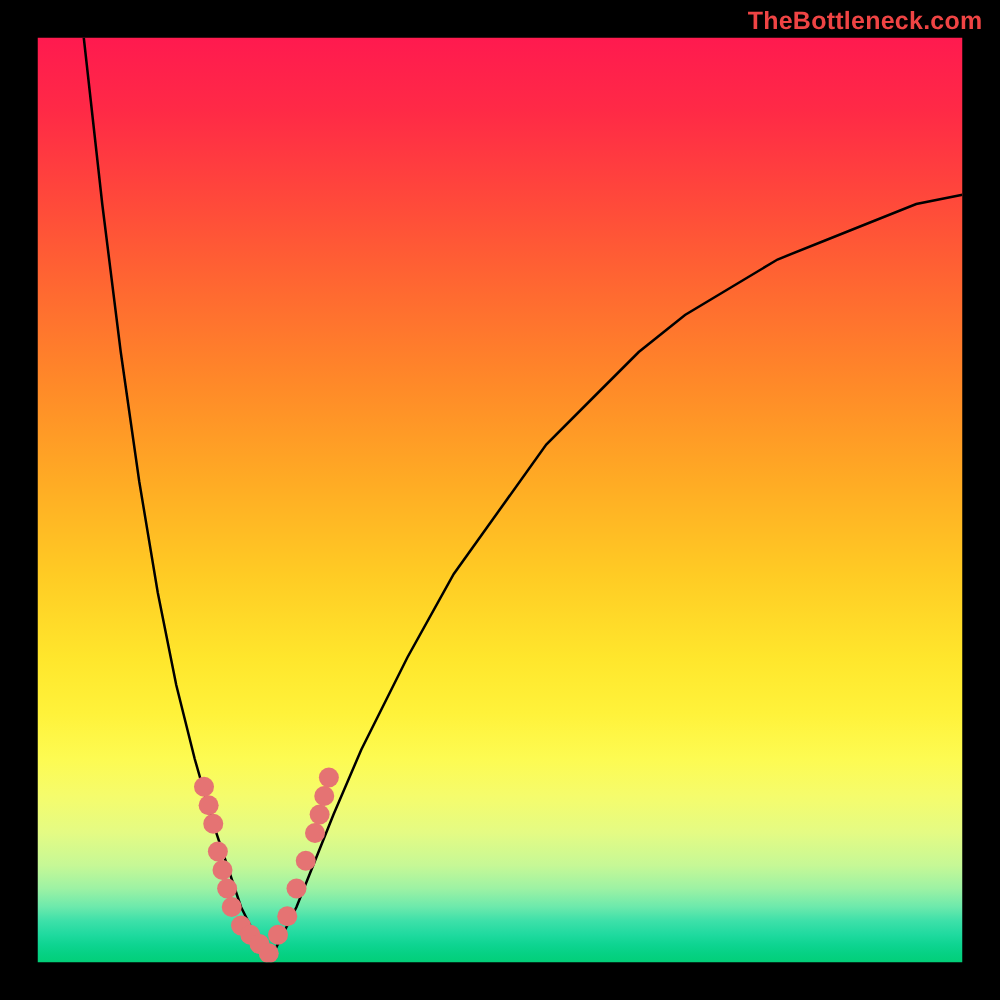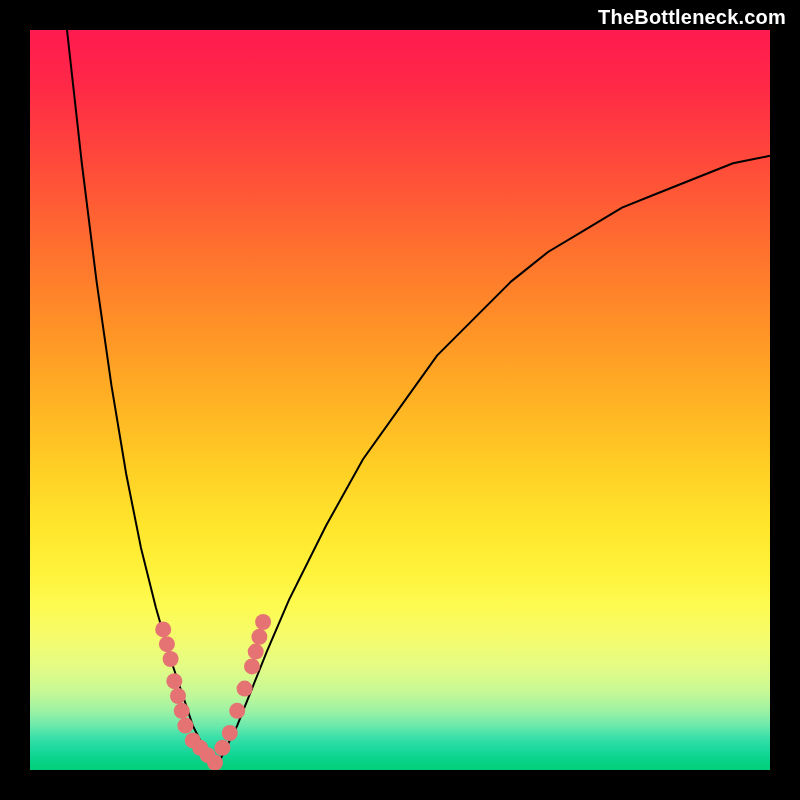--- a/index.html
+++ b/index.html
@@ -55,21 +55,21 @@
   position: absolute;
   inset: 0;
 }
 .watermark {
   position: absolute;
   top: 6px;
   right: 14px;
   font-family: Arial, Helvetica, sans-serif;
   font-size: 20px;
   font-weight: 600;
-  color: #ffffff;
+  color: #ef4444;
   letter-spacing: 0.2px;
 }
 </style>
 </head>
 <body>
 
 <div class="wrap">
   <div class="watermark">TheBottleneck.com</div>
   <div class="plot">
     <div class="grad"></div>

